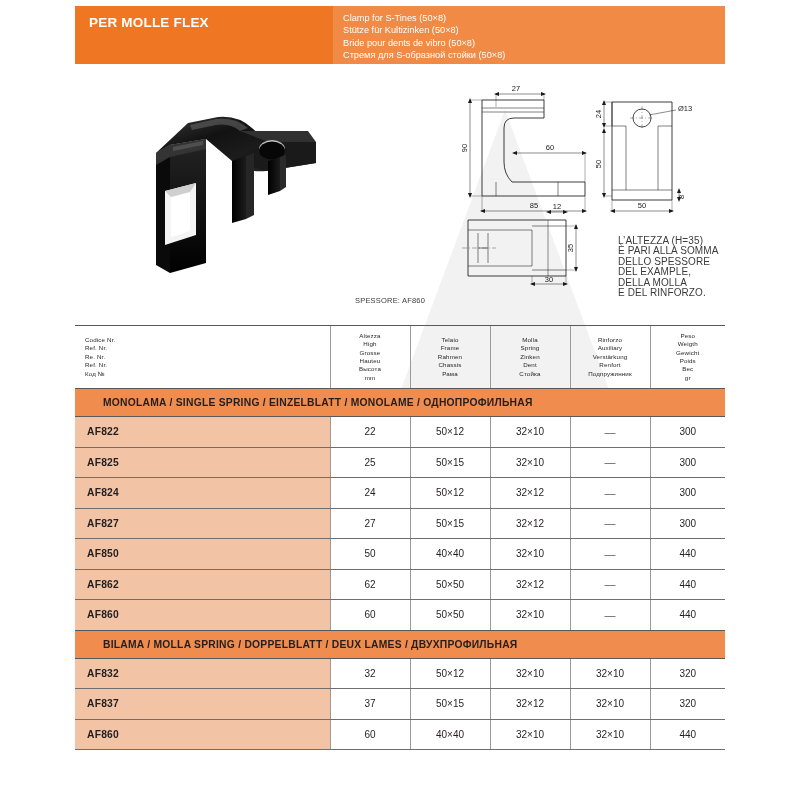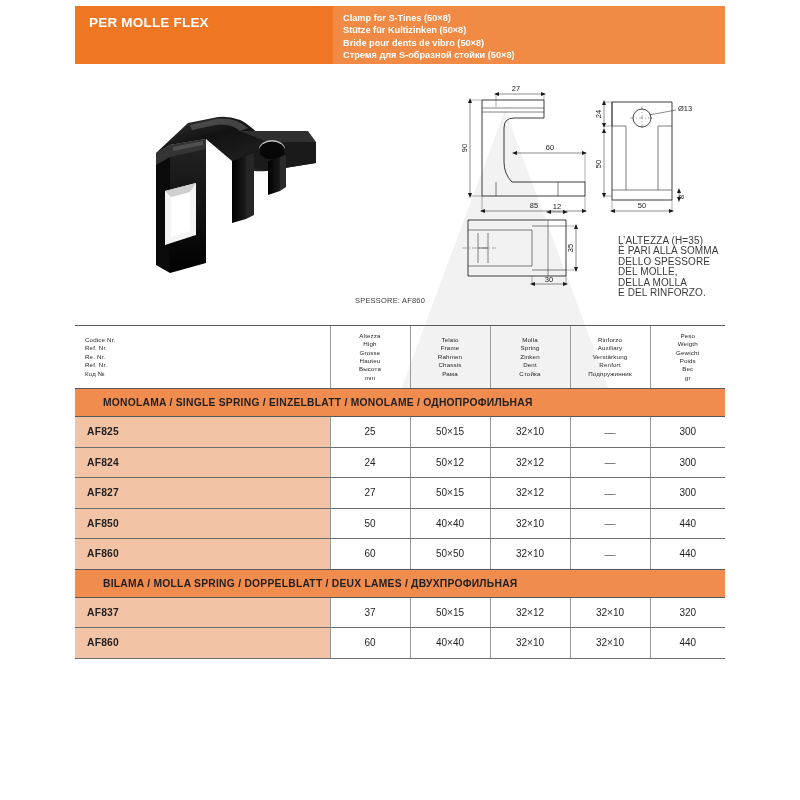--- a/index.html
+++ b/index.html
@@ -58,21 +58,20 @@
     line-height:16.5px;
     letter-spacing:.2px;
     white-space:nowrap;
   }
   #header .hdr-right{
     position:absolute;left:258px;top:0;
     width:392px;height:58px;
     background:#f08a45;
     box-sizing:border-box;
     padding:6px 0 0 10px;
-    font-weight:bold;
   }
   #header .hdr-right .l{
     color:#ffffff;
     font-size:9.2px;
     line-height:12.3px;
     white-space:nowrap;
   }
 
   
   #photo{
@@ -343,21 +342,21 @@
       <path d="M92,198 L92,207" stroke-width="0.35"></path>
       <path d="M126,198 L126,207" stroke-width="0.35"></path>
     </g>
   </svg>
 </div>
 
 <div id="note">
   <div>L’ALTEZZA (H=35)</div>
   <div>È PARI ALLA SOMMA</div>
   <div>DELLO SPESSORE</div>
-  <div>DEL MOLLE,</div>
+  <div>DEL EXAMPLE,</div>
   <div>DELLA MOLLA</div>
   <div>E DEL RINFORZO.</div>
 </div>
 
 <div id="table-wrap">
   <table>
     <colgroup>
       <col style="width:255px">
         <col style="width:80px">
         <col style="width:80px">
@@ -427,20 +426,28 @@
     </tr>
 
     </tbody>
       <tbody id="table-body">
         <tr class="section">
           <td colspan="6">
             <div class="section-label">MONOLAMA / SINGLE SPRING / EINZELBLATT / MONOLAME / ОДНОПРОФИЛЬНАЯ</div>
           </td>
         </tr>
         <tr class="drow">
+          <td class="code">AF822</td>
+          <td class="sep">22</td>
+          <td class="sep">50×12</td>
+          <td class="sep">32×10</td>
+          <td class="sep"><span class="dash">—</span></td>
+          <td class="sep">300</td>
+        </tr>
+        <tr class="drow">
           <td class="code">AF825</td>
           <td class="sep">25</td>
           <td class="sep">50×15</td>
           <td class="sep">32×10</td>
           <td class="sep"><span class="dash">—</span></td>
           <td class="sep">300</td>
         </tr>
         <tr class="drow">
           <td class="code">AF824</td>
           <td class="sep">24</td>
@@ -458,34 +465,50 @@
           <td class="sep">300</td>
         </tr>
         <tr class="drow">
           <td class="code">AF850</td>
           <td class="sep">50</td>
           <td class="sep">40×40</td>
           <td class="sep">32×10</td>
           <td class="sep"><span class="dash">—</span></td>
           <td class="sep">440</td>
         </tr>
+        <tr class="drow">
+          <td class="code">AF862</td>
+          <td class="sep">62</td>
+          <td class="sep">50×50</td>
+          <td class="sep">32×12</td>
+          <td class="sep"><span class="dash">—</span></td>
+          <td class="sep">440</td>
+        </tr>
         <tr class="drow last">
           <td class="code">AF860</td>
           <td class="sep">60</td>
           <td class="sep">50×50</td>
           <td class="sep">32×10</td>
           <td class="sep"><span class="dash">—</span></td>
           <td class="sep">440</td>
         </tr>
         <tr class="section">
           <td colspan="6">
             <div class="section-label">BILAMA / MOLLA SPRING / DOPPELBLATT / DEUX LAMES / ДВУХПРОФИЛЬНАЯ</div>
           </td>
         </tr>
         <tr class="drow">
+          <td class="code">AF832</td>
+          <td class="sep">32</td>
+          <td class="sep">50×12</td>
+          <td class="sep">32×10</td>
+          <td class="sep">32×10</td>
+          <td class="sep">320</td>
+        </tr>
+        <tr class="drow">
           <td class="code">AF837</td>
           <td class="sep">37</td>
           <td class="sep">50×15</td>
           <td class="sep">32×12</td>
           <td class="sep">32×10</td>
           <td class="sep">320</td>
         </tr>
         <tr class="drow">
           <td class="code">AF860</td>
           <td class="sep">60</td>

